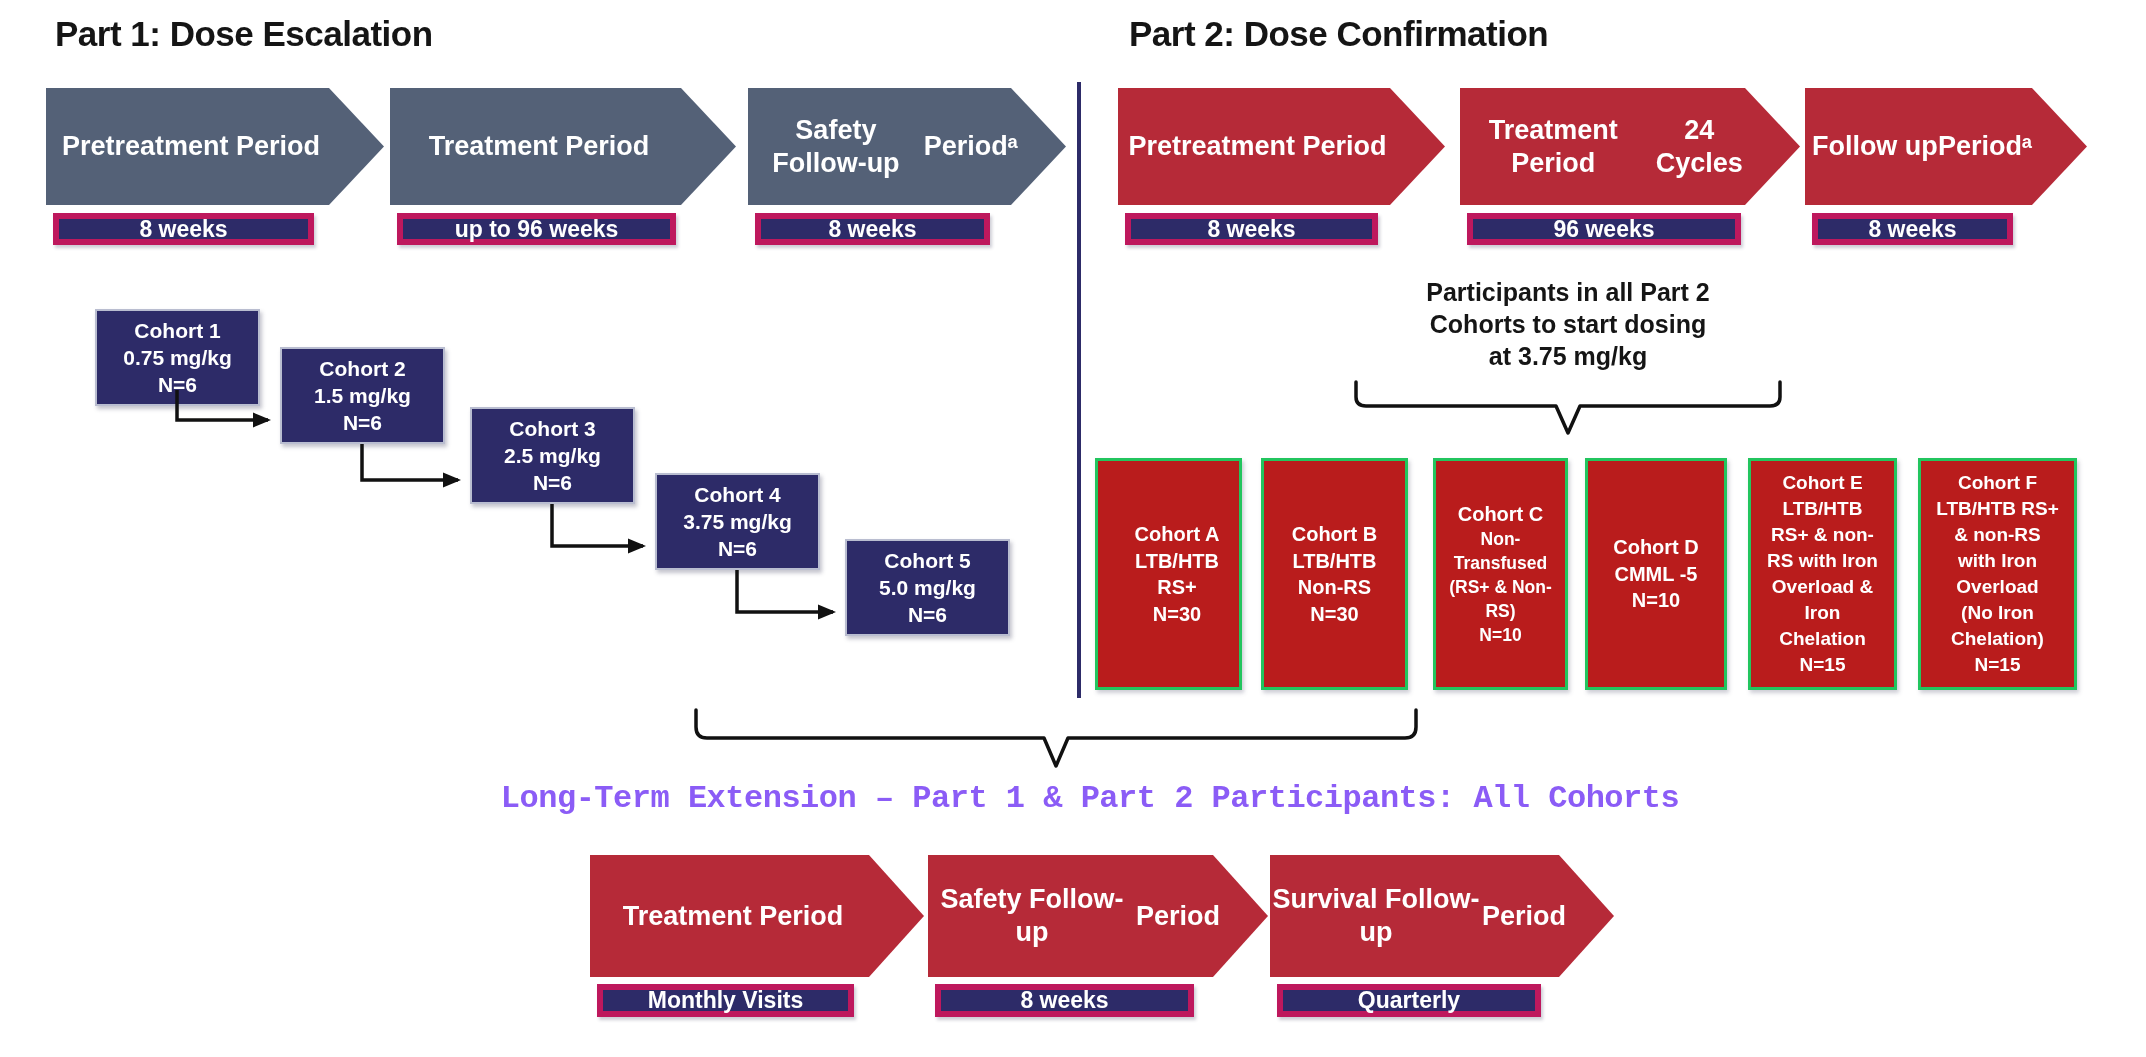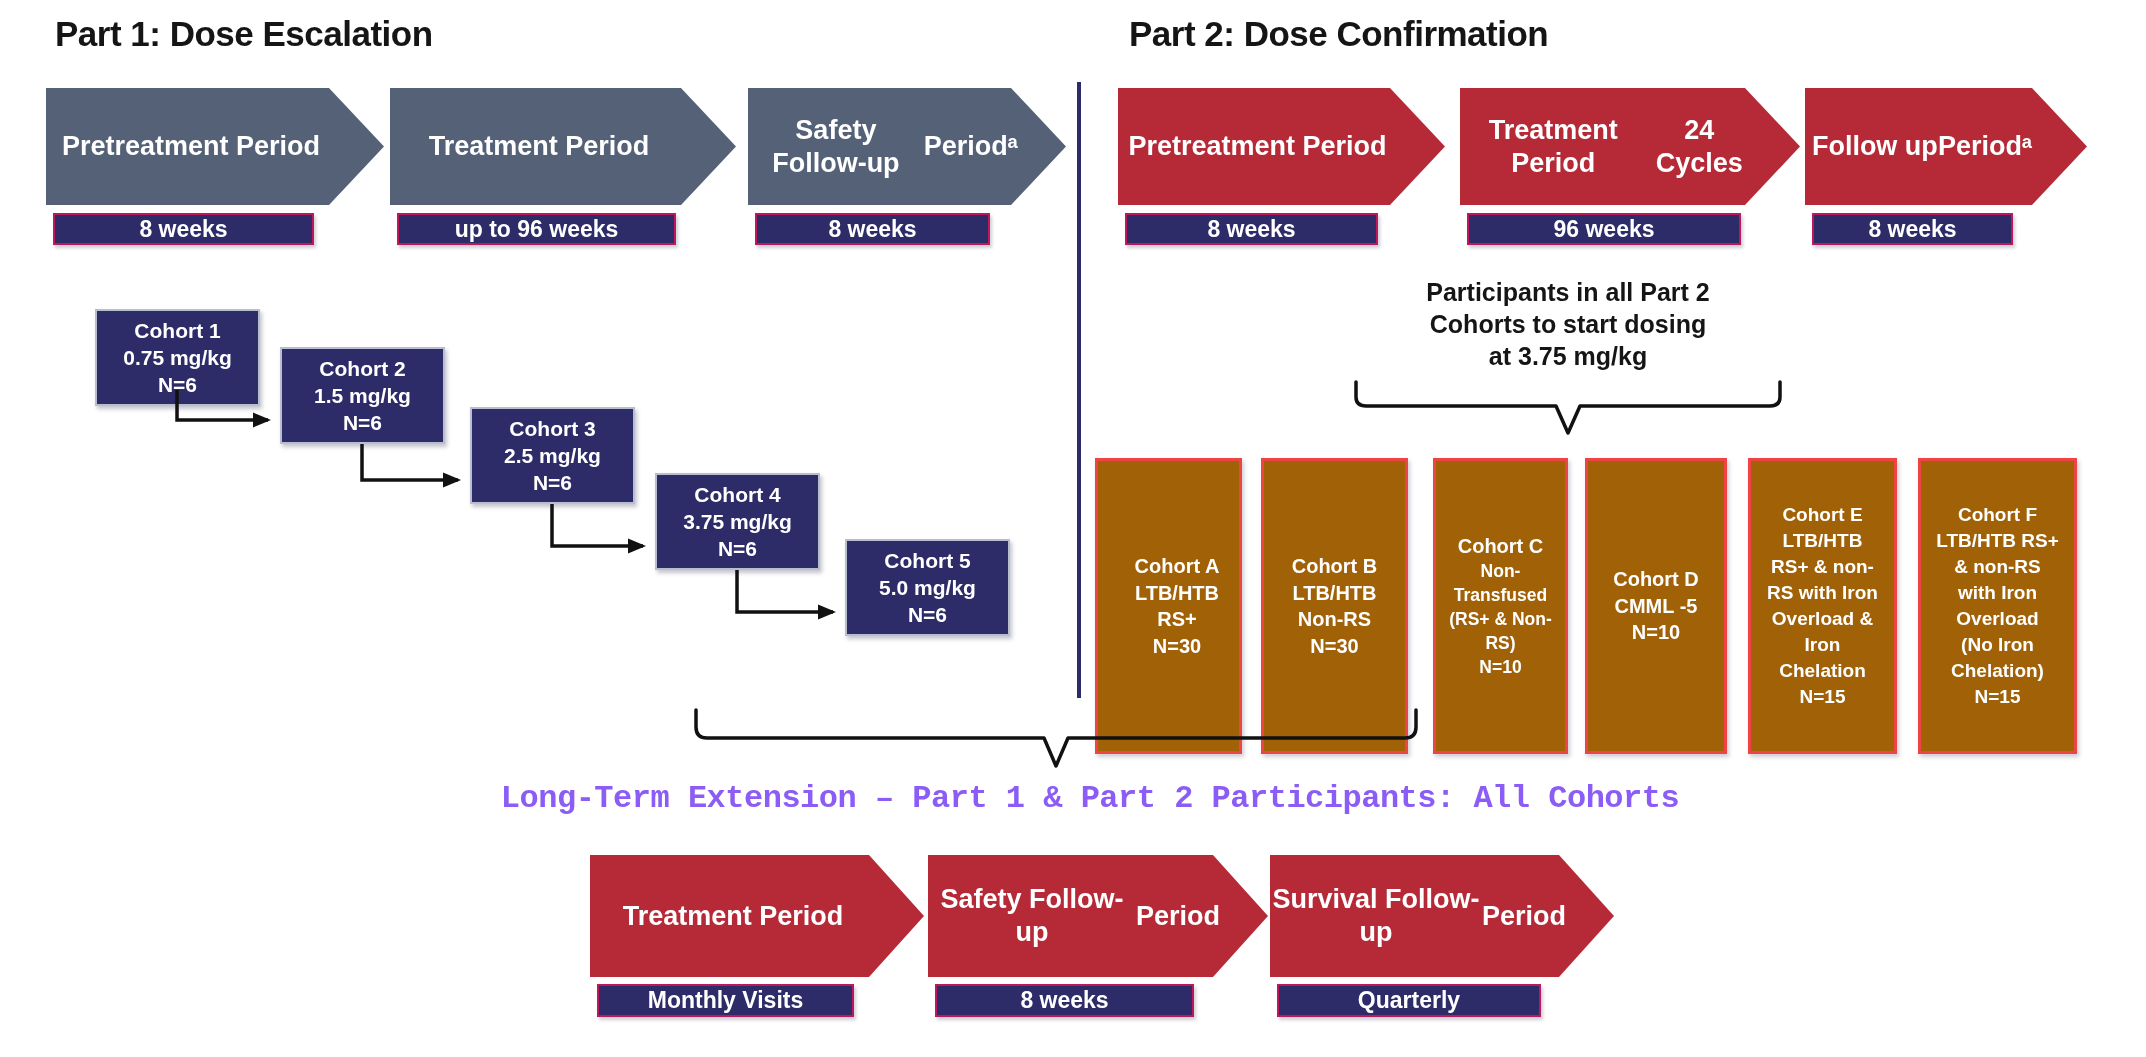--- a/index.html
+++ b/index.html
@@ -19,33 +19,33 @@
     display:flex;align-items:center;justify-content:center;
     color:#ffffff;font-weight:bold;font-size:27px;line-height:33px;text-align:center;
     padding-right:48px;box-sizing:border-box;
   }
   .steel{background:#546177;}
   .red{background:#b62a38;}
   .duration-bar{
     position:absolute;height:32px;background:#2d2b68;
     display:flex;align-items:center;justify-content:center;
     color:#ffffff;font-weight:bold;font-size:23px;white-space:nowrap;
-    border:2px solid #be185d;box-sizing:border-box;
+    border:6px solid #be185d;box-sizing:border-box;
     box-shadow:2px 3px 3px rgba(60,60,90,0.25);
   }
   .esc-box{
     position:absolute;width:165px;height:97px;background:#2d2b68;
     border:2px solid #b9bdd0;box-sizing:border-box;
     display:flex;flex-direction:column;align-items:center;justify-content:center;
     color:#ffffff;font-weight:bold;font-size:21px;line-height:27px;text-align:center;
     box-shadow:2px 3px 4px rgba(60,60,90,0.3);
   }
   .p2-box{
-    position:absolute;top:458px;height:296px;background:#a16207;
-    border:3px solid #ef4444;box-sizing:border-box;
+    position:absolute;top:458px;height:232px;background:#b91c1c;
+    border:3px solid #22c55e;box-sizing:border-box;
     display:flex;flex-direction:column;align-items:center;justify-content:center;
     color:#ffffff;font-weight:600;font-size:20px;line-height:26.5px;text-align:center;
     box-shadow:2px 3px 4px rgba(60,60,90,0.25);
   }
   .p2-box.smallrest div:not(:first-child){font-size:17.5px;line-height:24px;}
   .p2-box.tight{font-size:19px;line-height:26px;}
   .note-text{
     position:absolute;left:1363px;top:276px;width:410px;
     font-size:25px;line-height:32px;font-weight:bold;color:#151515;text-align:center;
   }

